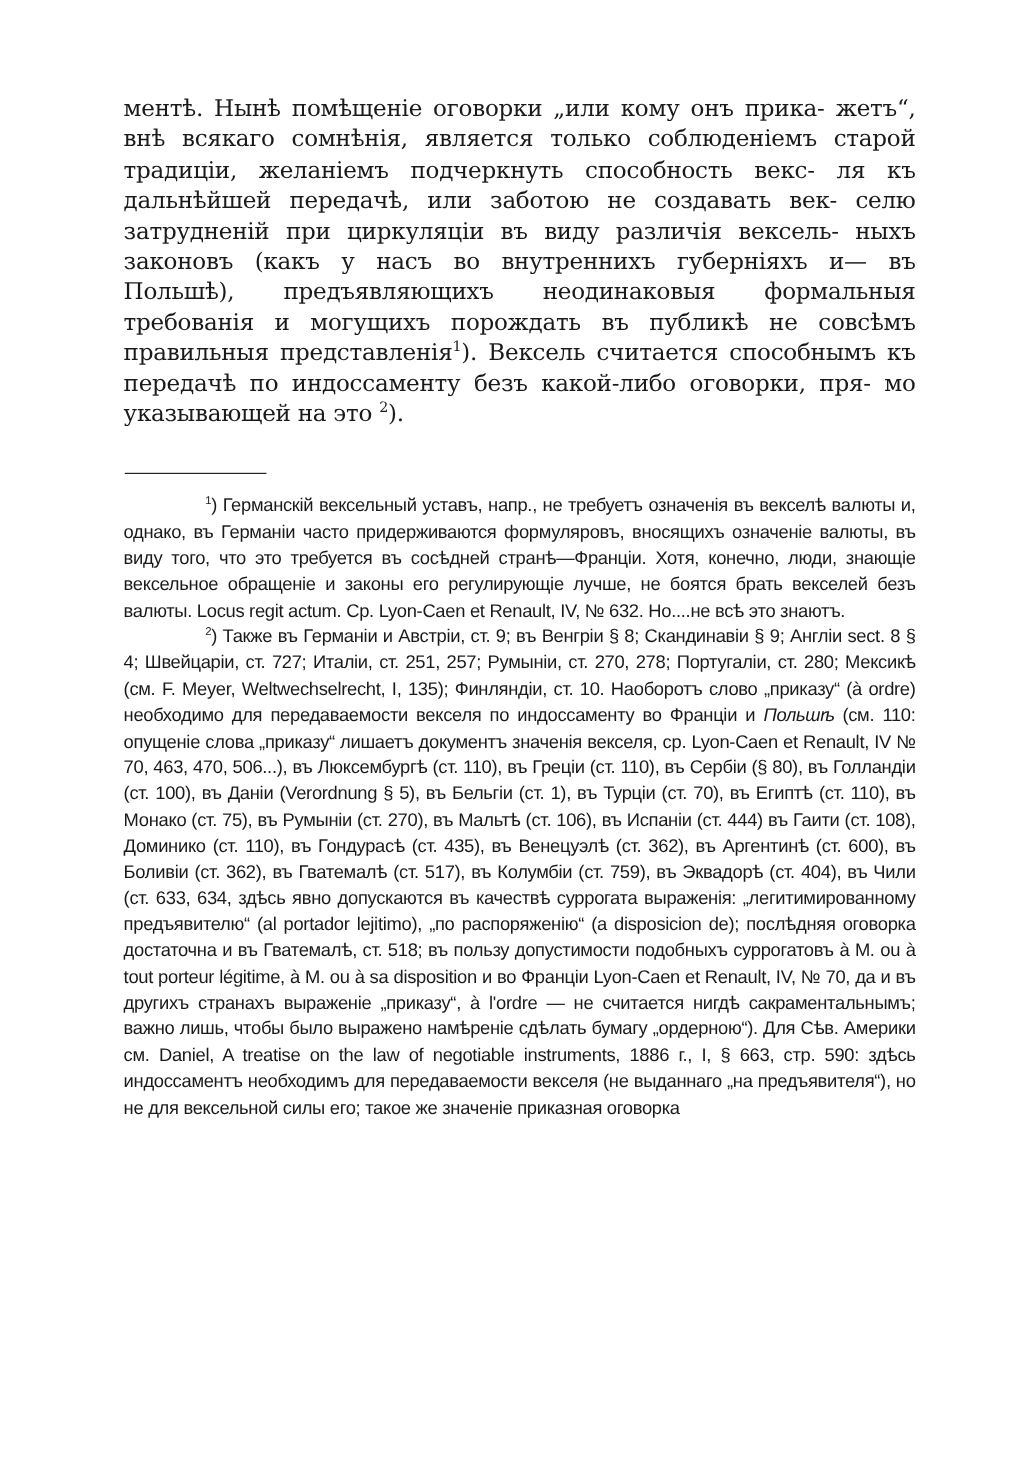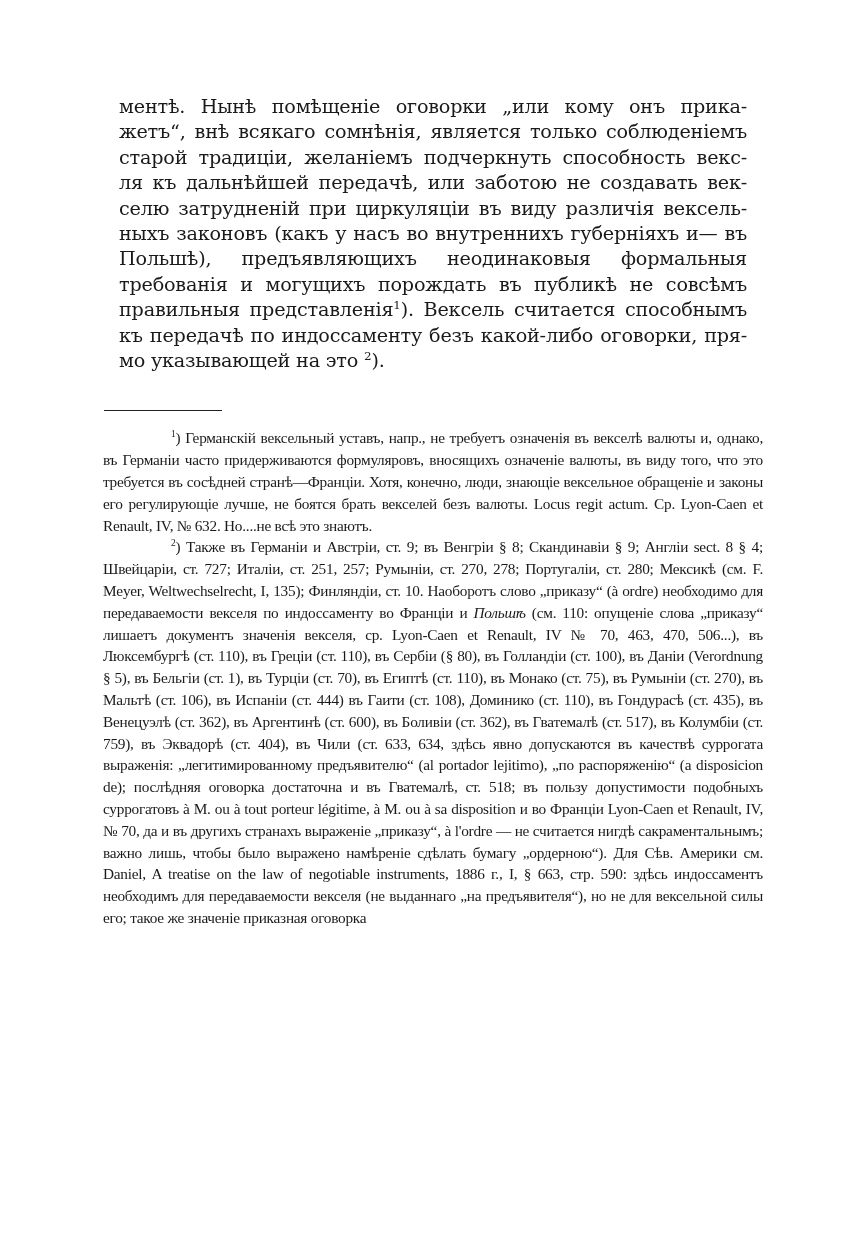--- a/index.html
+++ b/index.html
@@ -6,27 +6,27 @@
     body { width: 858px; height: 1235px; position: relative; overflow: hidden; color: #1a1a1a; }
     .page { position: absolute; left: 103px; top: 78px; width: 660px; }
     .main-text {
       font-family: "DejaVu Serif", serif;
       font-size: 19.2px;
       line-height: 25.4px;
       text-align: justify;
       letter-spacing: -0.2px;
       margin: 0;
     }
-    .main-text p { margin: 16px; }
+    .main-text p { margin: 0; }
     .sep {
       width: 118px; height: 0; border-top: 1.5px solid #222;
       margin-top: 37px; margin-bottom: 16px; margin-left: 1px;
     }
     .notes {
-      font-family: Liberation Serif, serif;
+      font-family: Liberation Sans, sans-serif;
       font-size: 15.3px;
       line-height: 21.8px;
       text-align: justify;
       letter-spacing: -0.25px;
     }
     .notes p { margin: 0; text-indent: 68px; }
     sup { font-size: 0.62em; line-height: 0; vertical-align: super; }
     .it { font-style: italic; }
   </style>
 </head>

